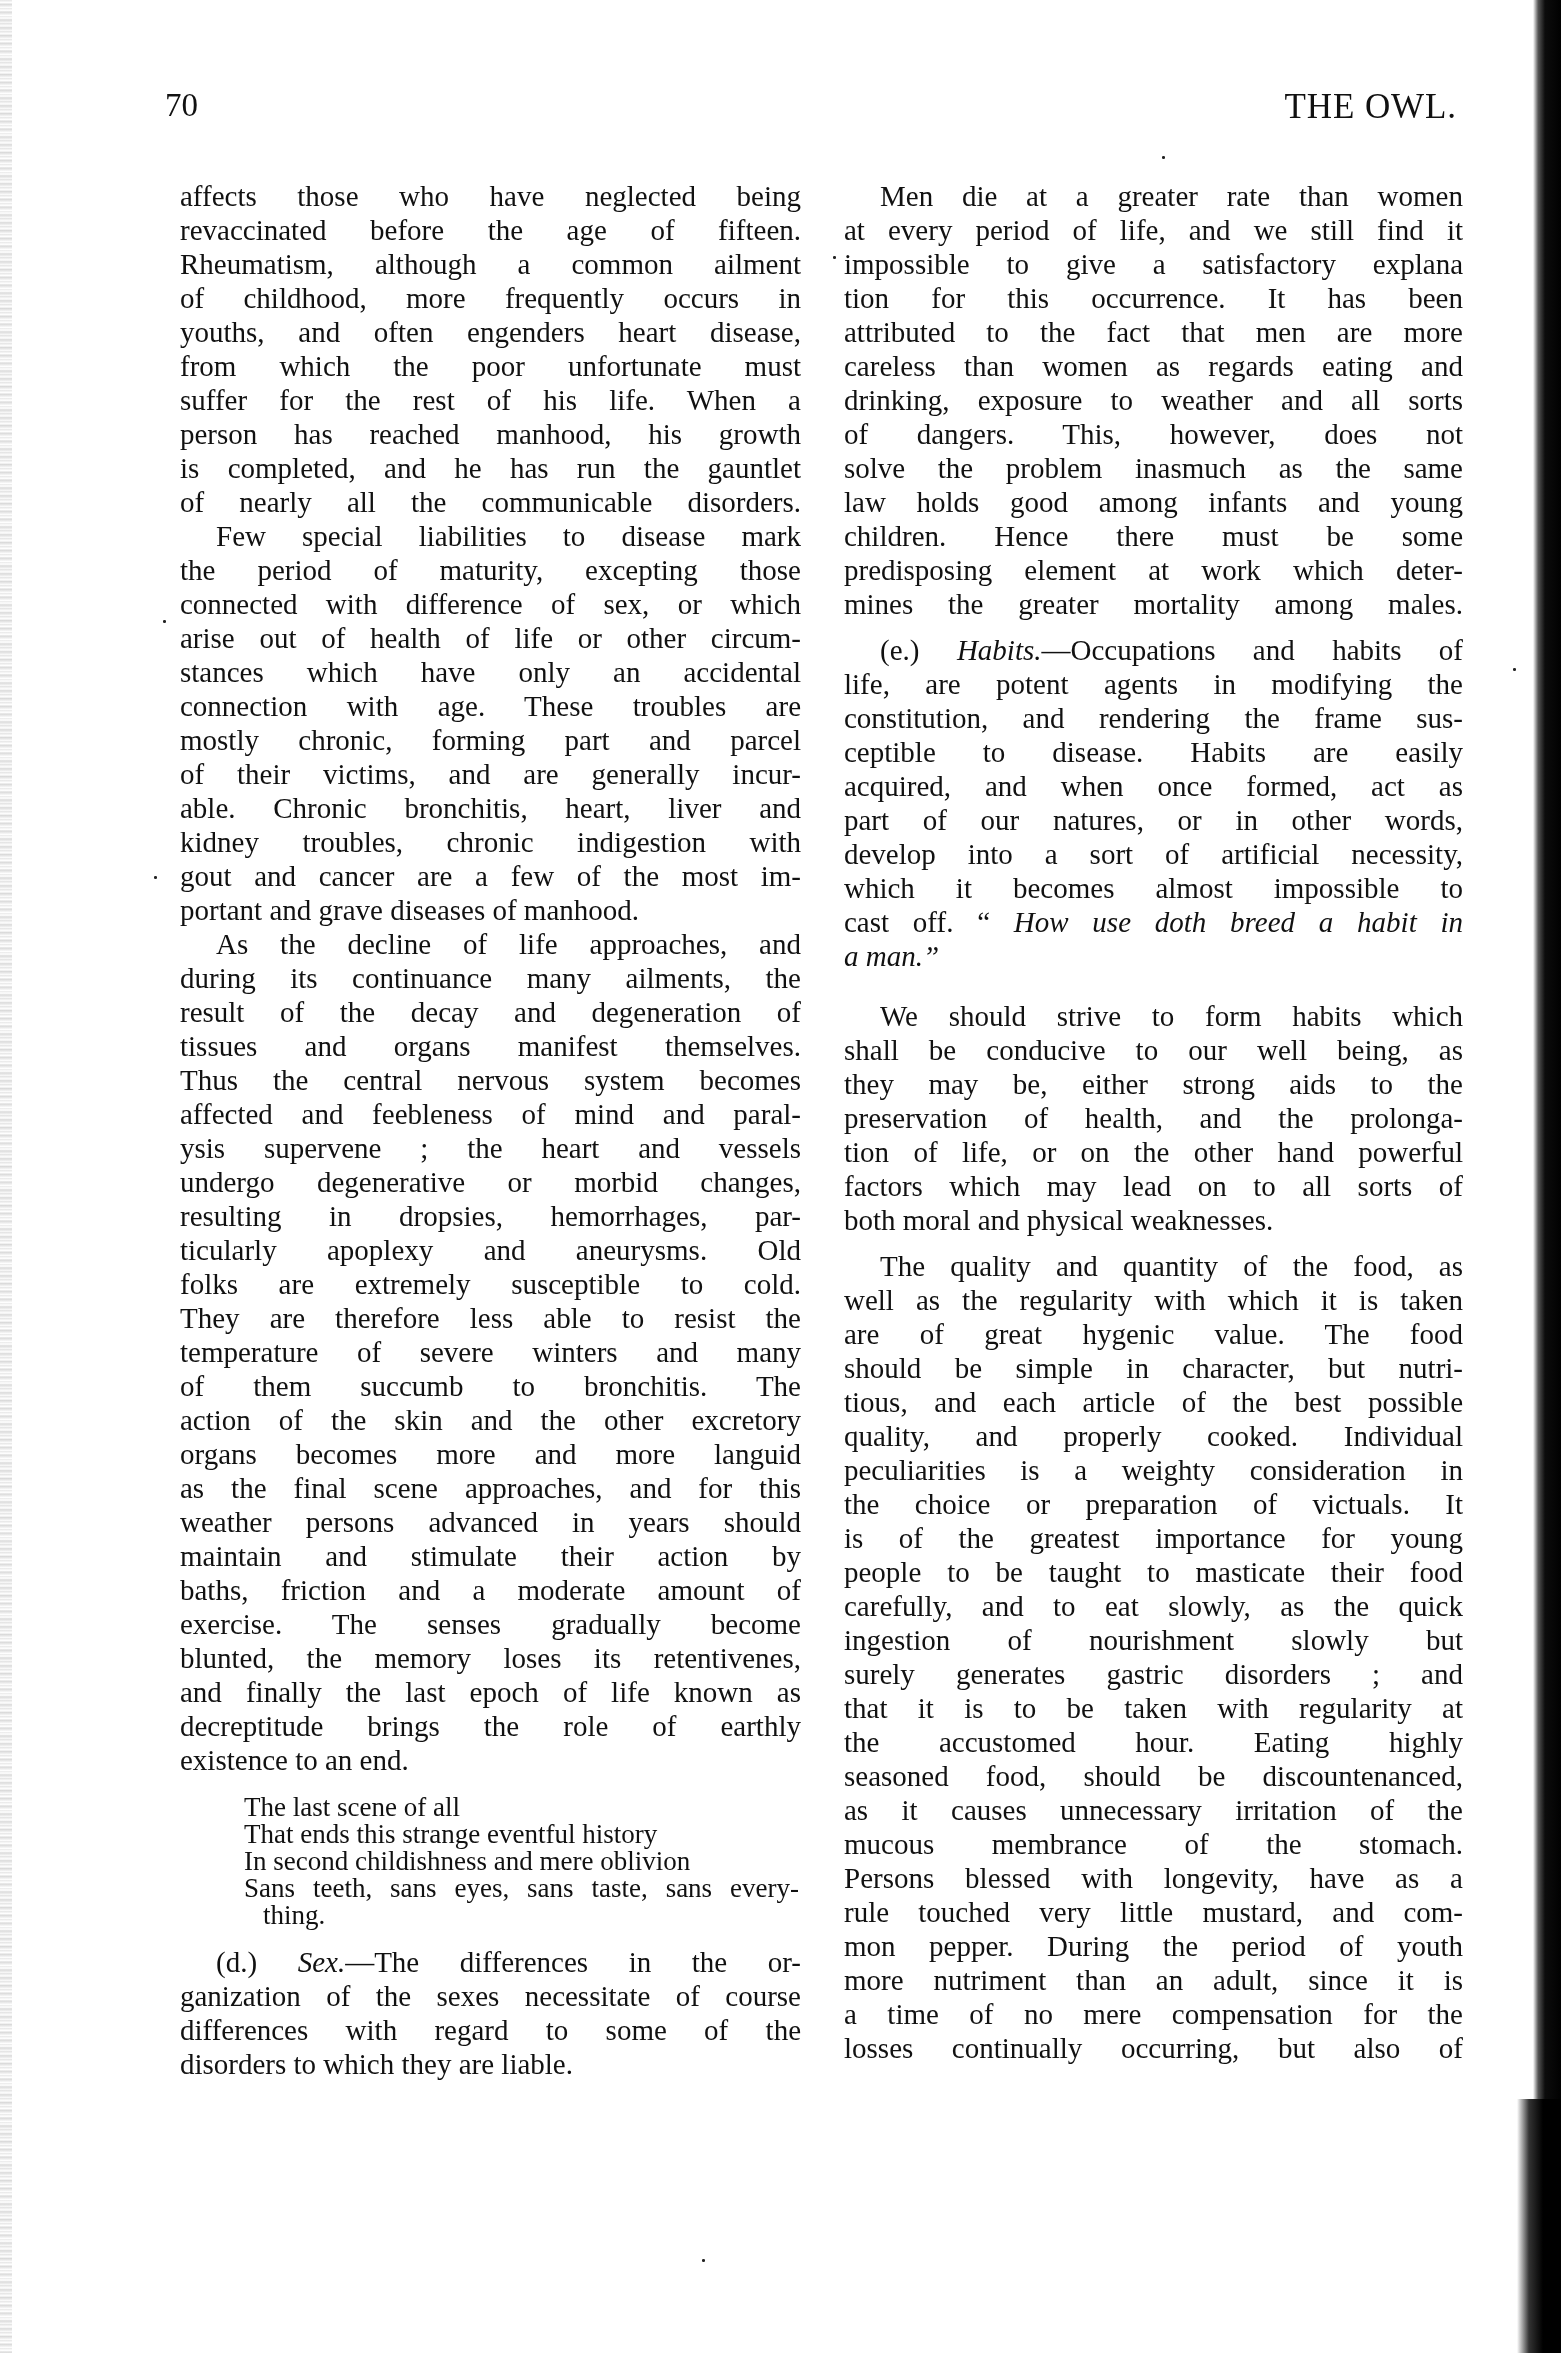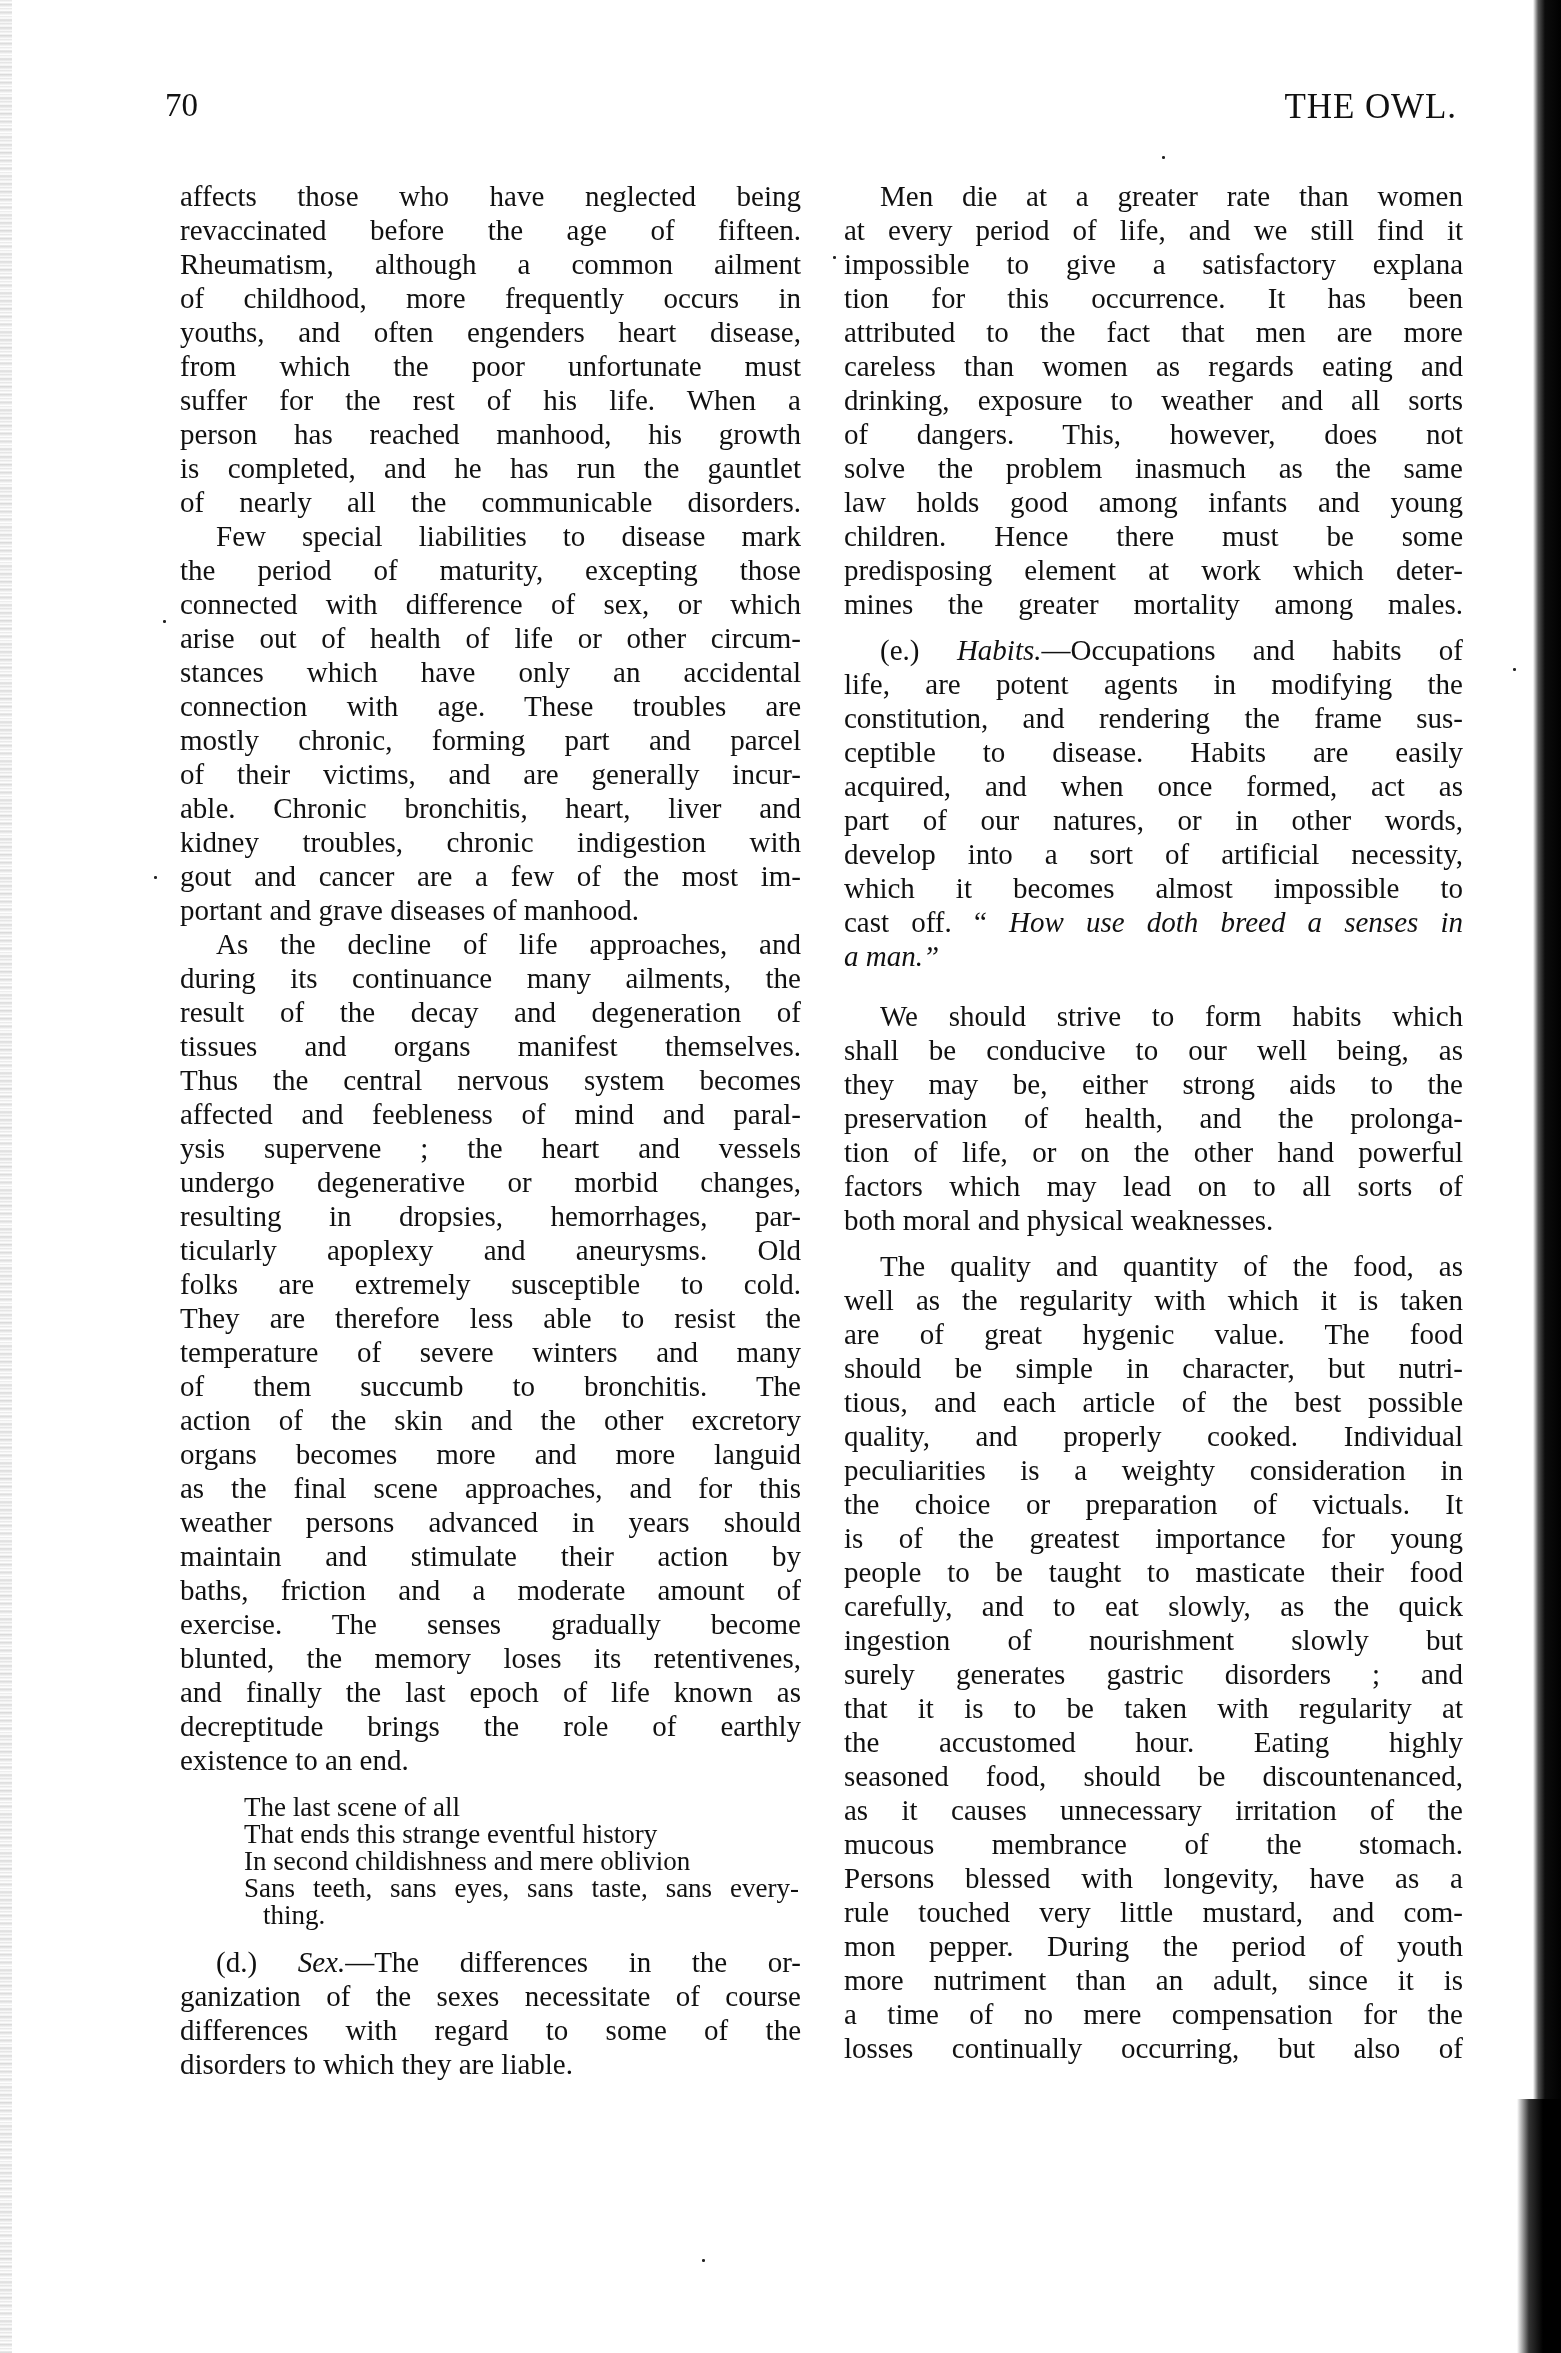--- a/index.html
+++ b/index.html
@@ -212,21 +212,21 @@
 
   <section>
     <span class="line indent"><span>(e.) </span><em>Habits.</em><span>—Occupations and habits of</span></span>
     <span class="line">life, are potent agents in modifying the</span>
     <span class="line">constitution, and rendering the frame sus-</span>
     <span class="line">ceptible to disease.  Habits are easily</span>
     <span class="line">acquired, and when once formed, act as</span>
     <span class="line">part of our natures, or in other words,</span>
     <span class="line">develop into a sort of artificial necessity,</span>
     <span class="line">which it becomes almost impossible to</span>
-    <span class="line"><span>cast off.   “ </span><em>How use doth breed a senses in</em></span>
+    <span class="line"><span>cast off.   “ </span><em>How use doth breed a habit in</em></span>
     <span class="line last"><em>a man.”</em></span>
   </section>
 
   <div class="para-gap-lg"></div>
 
   <section>
     <span class="line indent">We should strive to form habits which</span>
     <span class="line">shall be conducive to our well being, as</span>
     <span class="line">they may be, either strong aids to the</span>
     <span class="line">preservation of health, and the prolonga-</span>

